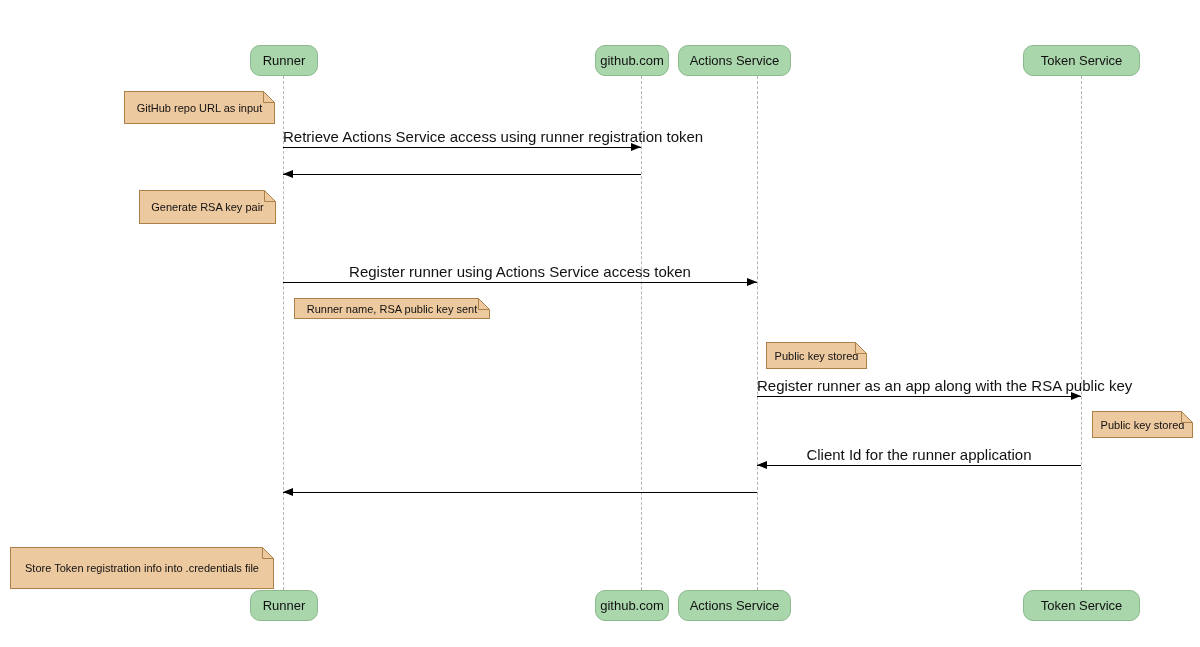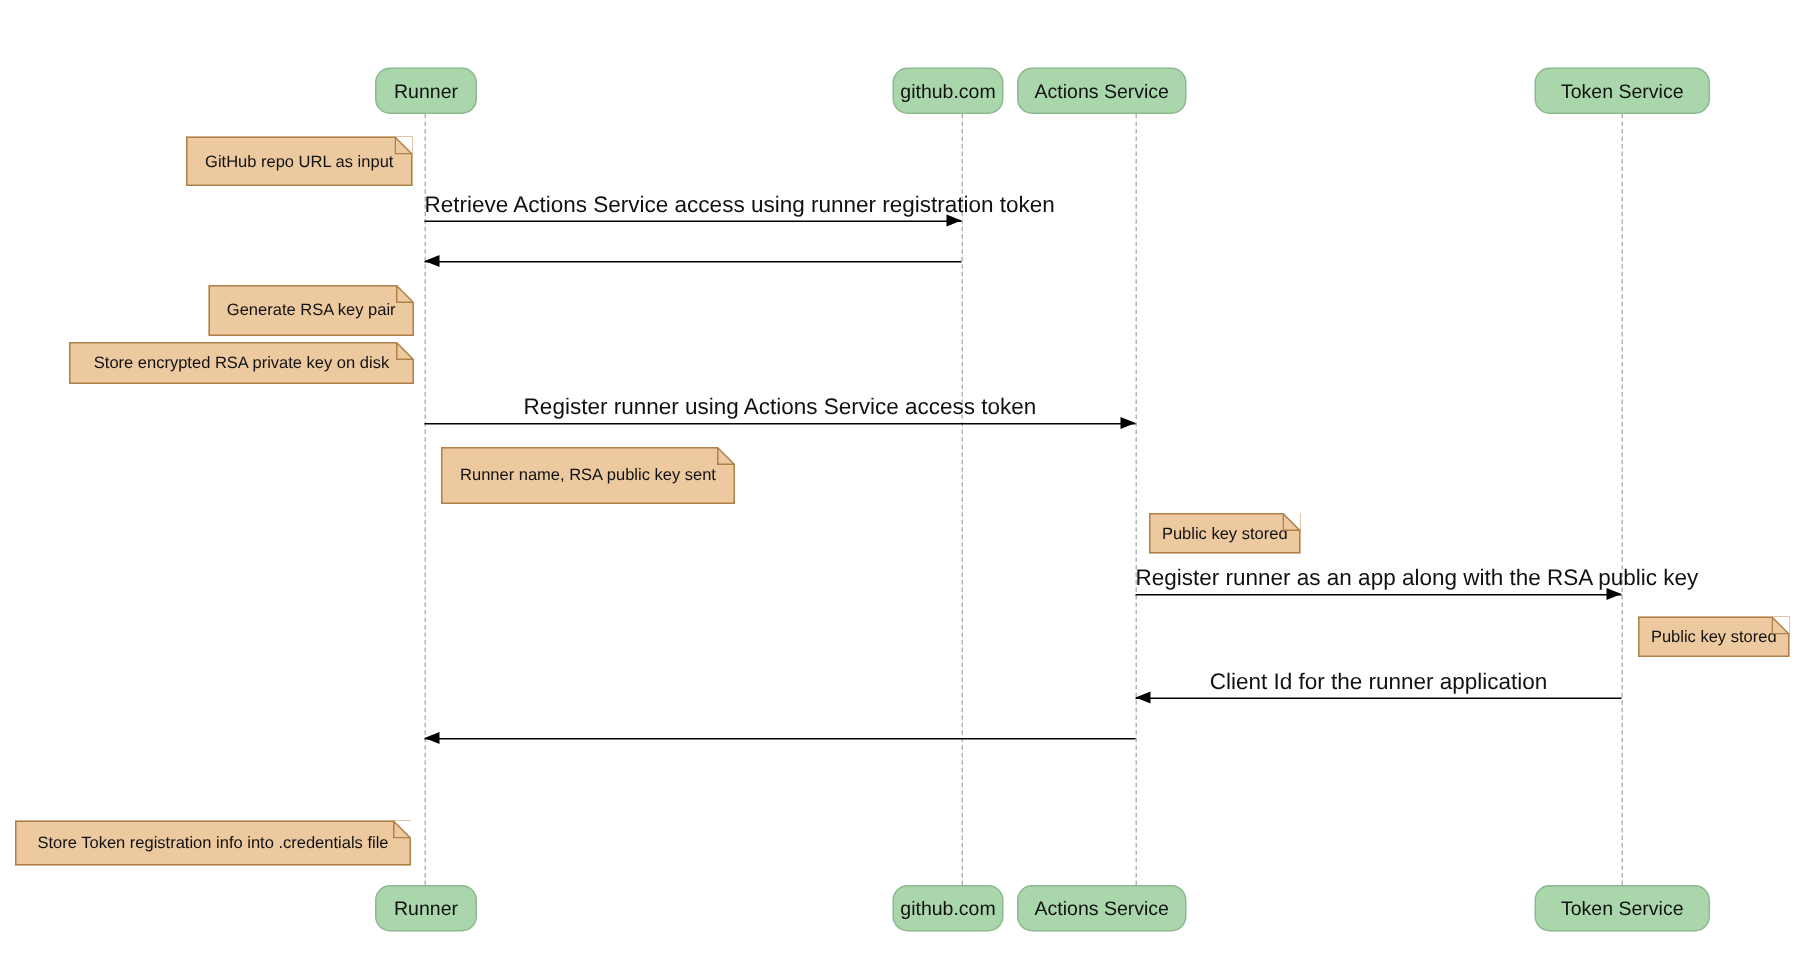--- a/index.html
+++ b/index.html
@@ -166,48 +166,41 @@
     </svg>
     <span class="note-label">GitHub repo URL as input</span>
   </div>
     <div class="note" style="left: 139px; top: 190px; width: 137px; height: 34px;">
     <svg class="note-fold" width="12" height="12" viewBox="0 0 12 12">
       <polygon class="fold-bg" points="0,0 12,0 12,12"></polygon>
       <polygon class="fold-flap" points="0.5,0.5 11.5,11.5 0.5,11.5"></polygon>
     </svg>
     <span class="note-label">Generate RSA key pair</span>
   </div>
-    <div class="note" style="left: 46px; top: 228px; width: 230px; height: 28px;">
-    <svg class="note-fold" width="12" height="12" viewBox="0 0 12 12">
-      <polygon class="fold-bg" points="0,0 12,0 12,12"></polygon>
-      <polygon class="fold-flap" points="0.5,0.5 11.5,11.5 0.5,11.5"></polygon>
-    </svg>
-    <span class="note-label">Store encrypted RSA private key on disk</span>
-  </div>
-    <div class="note" style="left: 294px; top: 298px; width: 196px; height: 38px;">
+    <div class="note" style="left: 294px; top: 298px; width: 196px; height: 21px;">
     <svg class="note-fold" width="12" height="12" viewBox="0 0 12 12">
       <polygon class="fold-bg" points="0,0 12,0 12,12"></polygon>
       <polygon class="fold-flap" points="0.5,0.5 11.5,11.5 0.5,11.5"></polygon>
     </svg>
     <span class="note-label">Runner name, RSA public key sent</span>
   </div>
     <div class="note" style="left: 766px; top: 342px; width: 101px; height: 27px;">
     <svg class="note-fold" width="12" height="12" viewBox="0 0 12 12">
       <polygon class="fold-bg" points="0,0 12,0 12,12"></polygon>
       <polygon class="fold-flap" points="0.5,0.5 11.5,11.5 0.5,11.5"></polygon>
     </svg>
     <span class="note-label">Public key stored</span>
   </div>
     <div class="note" style="left: 1092px; top: 411px; width: 101px; height: 27px;">
     <svg class="note-fold" width="12" height="12" viewBox="0 0 12 12">
       <polygon class="fold-bg" points="0,0 12,0 12,12"></polygon>
       <polygon class="fold-flap" points="0.5,0.5 11.5,11.5 0.5,11.5"></polygon>
     </svg>
     <span class="note-label">Public key stored</span>
   </div>
-    <div class="note" style="left: 10px; top: 547px; width: 264px; height: 30px;">
+    <div class="note" style="left: 10px; top: 547px; width: 264px; height: 42px;">
     <svg class="note-fold" width="12" height="12" viewBox="0 0 12 12">
       <polygon class="fold-bg" points="0,0 12,0 12,12"></polygon>
       <polygon class="fold-flap" points="0.5,0.5 11.5,11.5 0.5,11.5"></polygon>
     </svg>
     <span class="note-label">Store Token registration info into .credentials file</span>
   </div>
   </div>
 
 </body></html>

